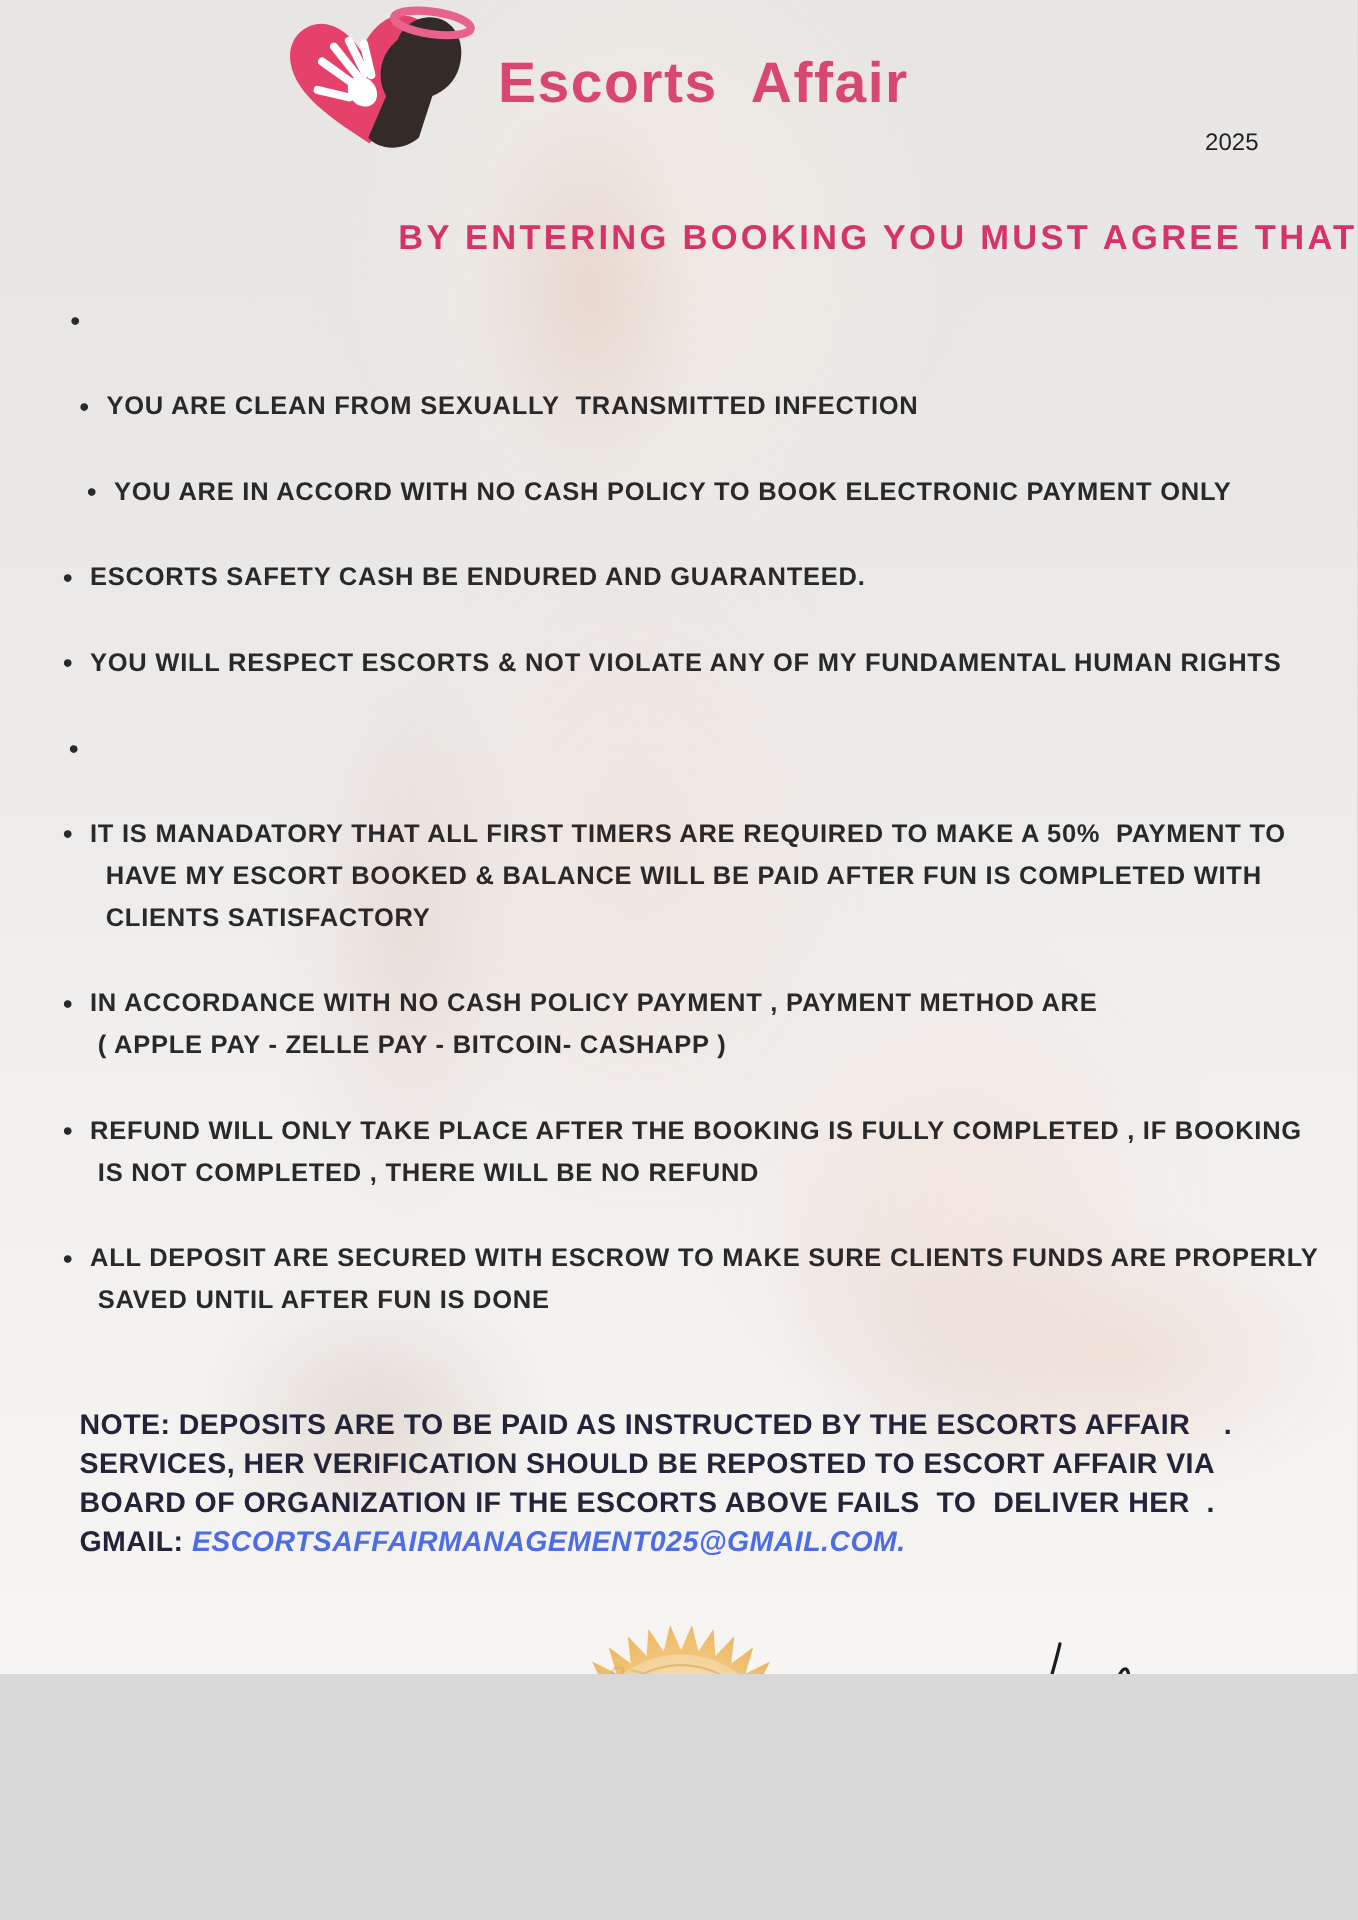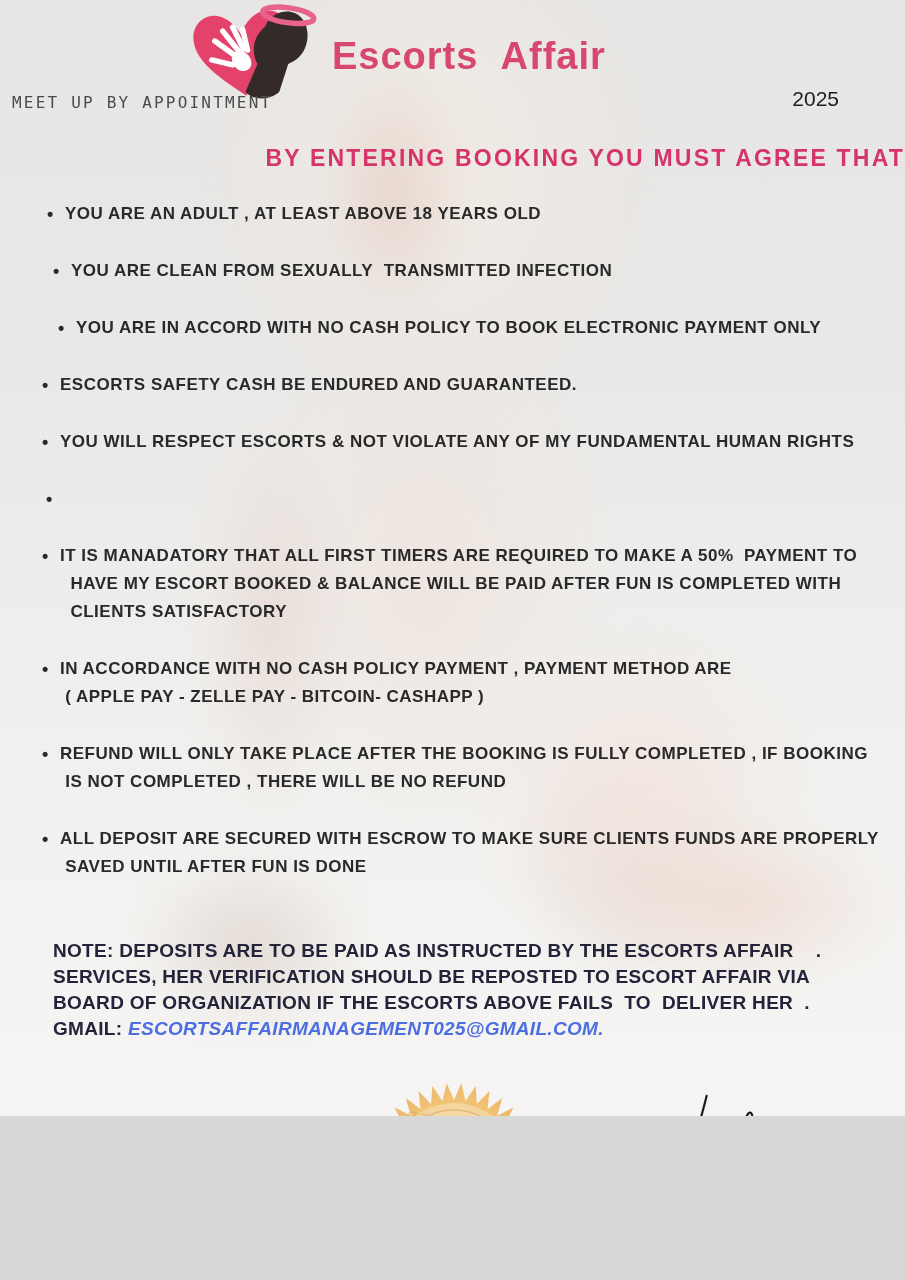--- a/index.html
+++ b/index.html
@@ -23,21 +23,21 @@
   .blob.calf   {left:590px;top:815px;width:310px;height:180px;background:radial-gradient(closest-side,rgba(238,219,209,.8),rgba(238,219,209,0));filter:blur(10px);}
   .blob.hand   {left:135px;top:855px;width:230px;height:180px;background:radial-gradient(closest-side,rgba(214,199,190,.55),rgba(214,199,190,0));filter:blur(14px);}
   .blob.shadow {left:515px;top:730px;width:230px;height:250px;background:radial-gradient(closest-side,rgba(215,195,185,.45),rgba(215,195,185,0));filter:blur(12px);}
   .content{position:absolute;inset:0;z-index:1;}
 
   
   .logo-row{position:absolute;left:186px;top:4px;display:flex;align-items:center;}
   .logo-icon{width:134px;height:98px;flex:none;}
   .brand{font-size:38px;font-weight:bold;color:#d7476f;letter-spacing:1px;word-spacing:12px;margin-left:12px;margin-top:6px;}
   .tagline{position:absolute;left:12px;top:93px;font-family:"DejaVu Sans Mono",monospace;font-size:16px;letter-spacing:2.2px;color:#4c4c4c;font-weight:500;}
-  .year{position:absolute;right:66px;top:87px;font-size:21px;color:#1e1e1e;}
+  .year{position:absolute;right:66px;top:87px;font-size:16px;color:#1e1e1e;}
   .heading{position:absolute;left:0;right:0;top:145px;text-align:right;font-size:23px;font-weight:bold;letter-spacing:2.2px;color:#d5336a;}
 
   
   .terms{position:absolute;left:42px;right:22px;top:200px;}
   .term{display:flex;margin-bottom:29px;font-size:17px;font-weight:bold;color:#292929;line-height:28px;letter-spacing:.5px;}
   .term .dot{flex:none;width:18px;font-size:18px;}
   .term .txt{white-space:pre-line;}
   .t1{margin-left:5px;} .t2{margin-left:11px;} .t3{margin-left:16px;} .t6{margin-left:4px;}
 
   
@@ -85,28 +85,26 @@
         </g>
         <ellipse cx="56" cy="57" rx="9" ry="11" fill="#ffffff" transform="rotate(-40 56 57)"></ellipse>
 
         <path d="M80 22 C 84 10, 99 4, 110 9 C 121 14, 125 28, 121 41 C 118 51, 111 57, 103 60 L 94 88 C 83 98, 66 96, 60 88 L 72 60 C 65 47, 68 32, 80 22 Z" fill="#342a27"></path>
 
         <ellipse cx="103" cy="11" rx="26" ry="7.5" fill="none" stroke="#e7638c" stroke-width="5.5" transform="rotate(8 103 11)"></ellipse>
       </svg>
       <div class="brand">Escorts Affair</div>
     </div>
 
-    <div class="tagline">MEET UP BY APPOINTMENT</div>
     <div class="year">2025</div>
     <div class="heading">BY ENTERING BOOKING YOU MUST AGREE THAT</div>
 
     <div class="terms">
       <div class="term t1">
           <span class="dot">•</span>
-          <span class="txt">YOU ARE AN ADULT , AT LEAST ABOVE 18 YEARS OLD</span>
         </div>
       <div class="term t2">
           <span class="dot">•</span>
           <span class="txt">YOU ARE CLEAN FROM SEXUALLY&nbsp; TRANSMITTED INFECTION</span>
         </div>
       <div class="term t3">
           <span class="dot">•</span>
           <span class="txt">YOU ARE IN ACCORD WITH NO CASH POLICY TO BOOK ELECTRONIC PAYMENT ONLY</span>
         </div>
       <div class="term">

